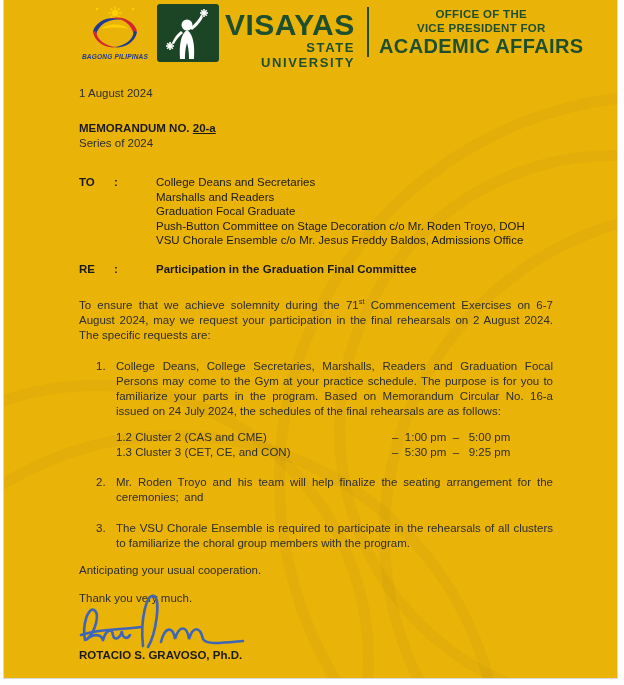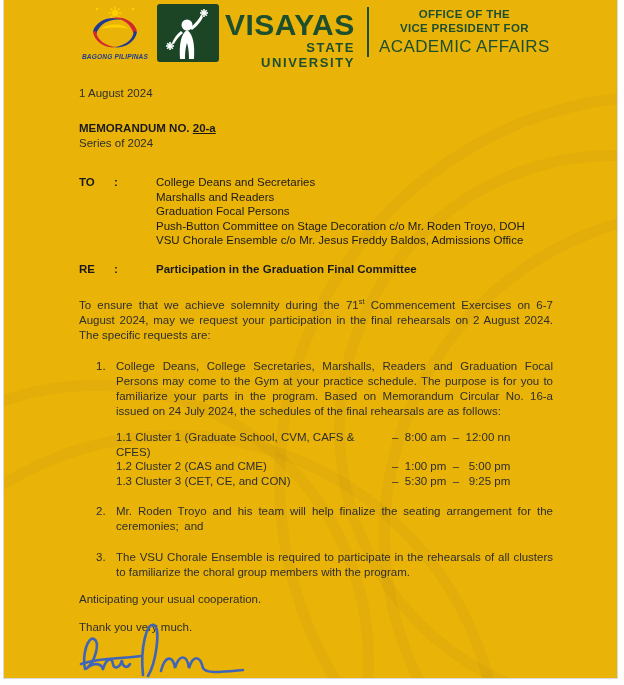--- a/index.html
+++ b/index.html
@@ -21,21 +21,21 @@
   .header { position:relative; display:flex; align-items:flex-start; padding:4px 0 0 72px; height:62px; }
   .bp-logo { width:78px; height:56px; text-align:center; margin-top:1px; }
   .bp-logo .bp-text { font-size:6.5px; font-weight:bold; font-style:italic; color:#1f3a93; letter-spacing:.2px; margin-top:-2px; }
   .vsu-emblem { margin-left:3px; }
   .wordmark { margin-left:6px; margin-top:6px; width:130px; }
   .wm-title { font-size:30px; font-weight:600; color:#1d4f2f; letter-spacing:.5px; line-height:30px; }
   .wm-sub { font-size:13px; font-weight:600; color:#1d4f2f; letter-spacing:1.6px; text-align:right; margin-top:0px; }
   .hdr-divider { width:2px; height:50px; background:#1d4f2f; margin:3px 10px 0 12px; }
   .office { margin-top:3px; color:#1d4f2f;text-align:center; }
   .office .o1, .office .o2 { font-size:11.5px; font-weight:bold; letter-spacing:.3px; line-height:14px; }
-  .office .o3 { font-size:17px; font-weight:normal; letter-spacing:.4px; line-height:21px; margin-top:1px; }
+  .office .o3 { font-size:20px; font-weight:bold; letter-spacing:.4px; line-height:21px; margin-top:1px; }
 
   
   .content { position:relative; padding:0 64px 0 75px; font-size:11.5px; line-height:15px; }
   .date { margin-top:24px; }
   .memo-no { margin-top:20px; font-weight:bold; color:#1a1a1a; }
   .memo-no .uline { text-decoration:underline; }
   .series { line-height:14px; }
 
   .addr-grid { display:grid; grid-template-columns:35px 42px 1fr; margin-top:25px; }
   .addr-grid .lbl, .addr-grid .colon { font-weight:bold; color:#1a1a1a; }
@@ -142,44 +142,40 @@
       <span class="uline">20-a</span>
     </div>
     <div class="series">Series of 2024</div>
 
     <div class="addr-grid">
       <div class="lbl">TO</div>
       <div class="colon">:</div>
       <div class="recipients">
         <div>College Deans and Secretaries</div>
         <div>Marshalls and Readers</div>
-        <div>Graduation Focal Persons</div>
+        <div>Graduation Focal Graduate</div>
         <div>Push-Button Committee on Stage Decoration c/o Mr. Roden Troyo, DOH</div>
         <div>VSU Chorale Ensemble c/o Mr. Jesus Freddy Baldos, Admissions Office</div>
       </div>
     </div>
 
     <div class="re-grid">
       <div class="lbl">RE</div>
       <div class="colon">:</div>
       <div class="subj">Participation in the Graduation Final Committee</div>
     </div>
 
     <p class="intro"><span>To ensure that we achieve solemnity during the 71</span><sup>st</sup><span> Commencement Exercises on 6-7 August 2024, may we request your participation in the final rehearsals on 2 August 2024.  The specific requests are:</span></p>
 
     <div class="list-item item1">
       <div class="num">1.</div>
       <div class="txt">College Deans, College Secretaries, Marshalls, Readers and Graduation Focal Persons may come to the Gym at your practice schedule. The purpose is for you to familiarize your parts in the program. Based on Memorandum Circular No. 16-a issued on 24 July 2024, the schedules of the final rehearsals are as follows:</div>
     </div>
 
     <div class="sched">
-      <div class="sched-row">
-        <span class="s-label">1.1 Cluster 1 (Graduate School, CVM, CAFS &amp; CFES)</span>
-        <span class="s-time">–  8:00 am  –  12:00 nn</span>
-      </div>
       <div class="sched-row">
         <span class="s-label">1.2 Cluster 2 (CAS and CME)</span>
         <span class="s-time">–  1:00 pm  –   5:00 pm</span>
       </div>
       <div class="sched-row">
         <span class="s-label">1.3 Cluster 3 (CET, CE, and CON)</span>
         <span class="s-time">–  5:30 pm  –   9:25 pm</span>
       </div>
     </div>
 

